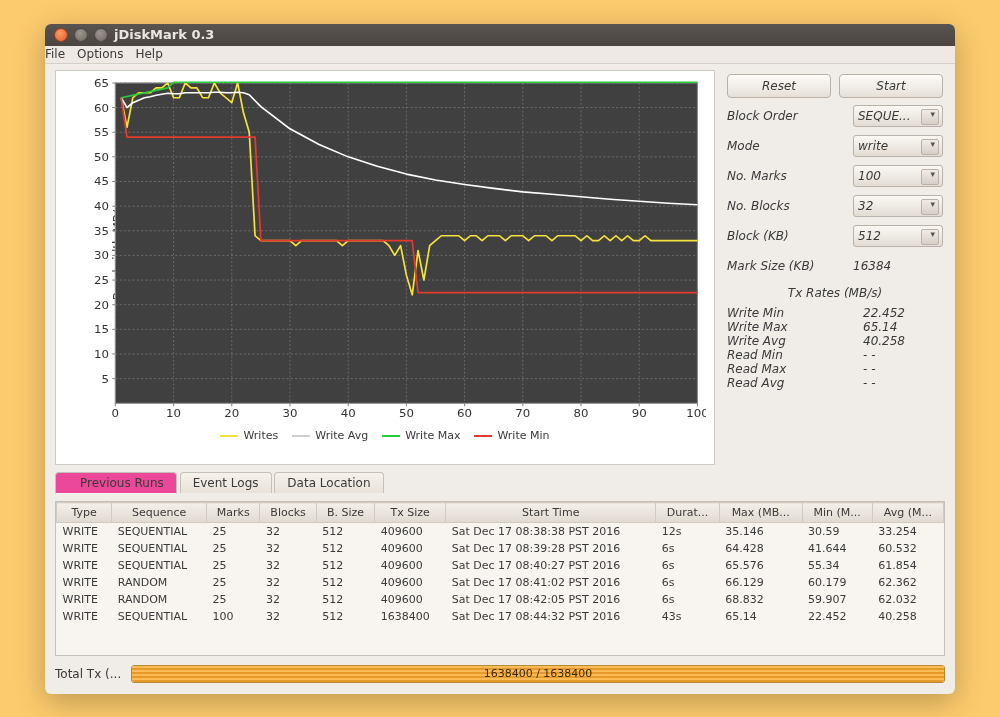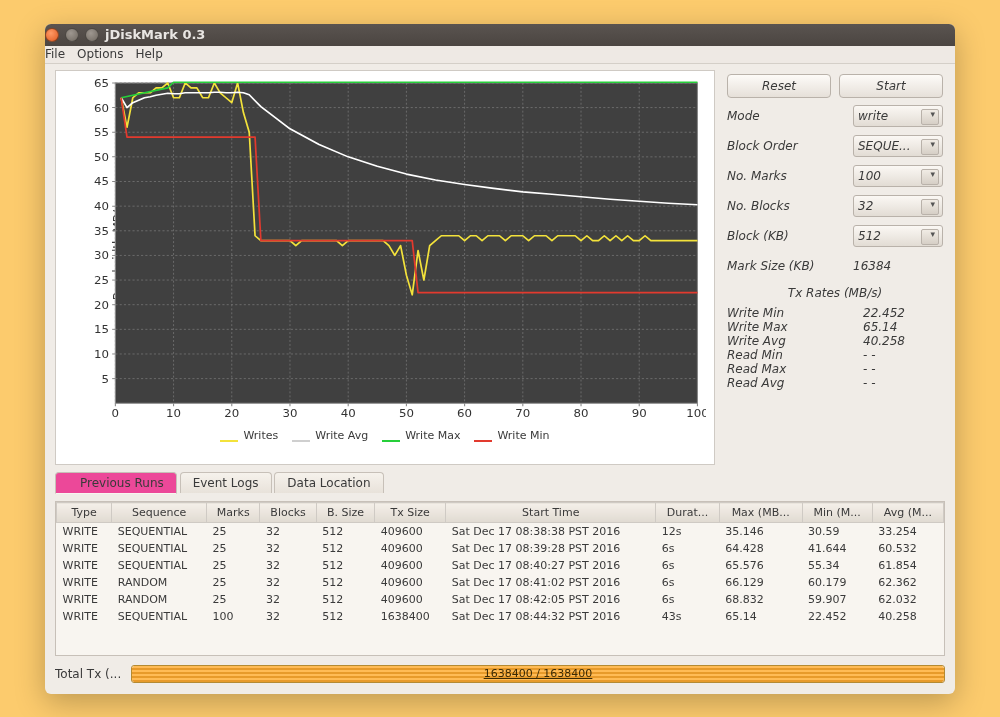--- a/index.html
+++ b/index.html
@@ -22,21 +22,21 @@
     box-shadow: 0 8px 30px rgba(0,0,0,0.25);
     display: flex;
     flex-direction: column;
     overflow: hidden;
   }
   .titlebar {
     height: 26px;
     background: linear-gradient(#5a5450,#4b4541);
     display: flex;
     align-items: center;
-    padding: 0 0;
+    padding: 0 9px;
     gap: 6px;
     color: #e9e6e3;
     font-weight: bold;
     font-size: 13px;
   }
   .wbtn { width: 14px; height: 14px; border-radius: 50%; border:1px solid rgba(0,0,0,.4); }
   .wbtn.close{background: radial-gradient(circle at 40% 35%,#ff9a66,#e05a20);}
   .wbtn.min,.wbtn.max{background: radial-gradient(circle at 40% 35%,#9e9790,#6e675f);}
   .menubar {
     height: 22px;
@@ -72,21 +72,21 @@
     transform-origin: center;
     font-size: 12px;
   }
   .legend {
     display: flex;
     justify-content: center;
     gap: 14px;
     font-size: 11px;
     padding-top: 4px;
   }
-  .legend .litem { display: flex; align-items: flex-end; gap: 5px;}
+  .legend .litem { display: flex; align-items: center; gap: 5px;}
   .legend .swatch { width: 18px; height: 2px; }
 
   
   .side-panel {
     width: 220px;
     padding: 4px 2px 0 2px;
     display: flex;
     flex-direction: column;
     gap: 6px;
     font-size: 12px;
@@ -177,21 +177,21 @@
     background: #f3efec;
     position:relative;
     overflow:hidden;
   }
   .progress .bar{
     position:absolute; inset:0;
     background: repeating-linear-gradient(0deg,#e79a2a 0 2px,#ffbb55 2px 4px);
     border-radius:2px;
   }
   .progress .ptext{
-    position:absolute; inset:0; text-align:center; line-height:16px; font-size:11px; color:#3a2a05;text-decoration:underline;
+    position:absolute; inset:0; text-align:center; line-height:16px; font-size:11px; color:#3a2a05;
   }
 
   
   .plot svg { position:absolute; inset:0; width:100%; height:100%; }
 </style>
 </head>
 <body>
 
 <div class="window">
   <div class="titlebar">
@@ -312,29 +312,29 @@
             </div>
           </div>
       </div>
 
       <div class="side-panel">
         <div class="btn-row">
           <div class="button">Reset</div>
           <div class="button">Start</div>
         </div>
         <div class="form-row">
+          <span class="flabel">Block Order</span>
+          <div class="select">
+              <span>SEQUE...</span>
+            </div>
+        </div>
+        <div class="form-row">
           <span class="flabel">Mode</span>
           <div class="select">
               <span>write</span>
-            </div>
-        </div>
-        <div class="form-row">
-          <span class="flabel">Block Order</span>
-          <div class="select">
-              <span>SEQUE...</span>
             </div>
         </div>
         <div class="form-row">
           <span class="flabel">No. Marks</span>
           <div class="select">
               <span>100</span>
             </div>
         </div>
         <div class="form-row">
           <span class="flabel">No. Blocks</span>

